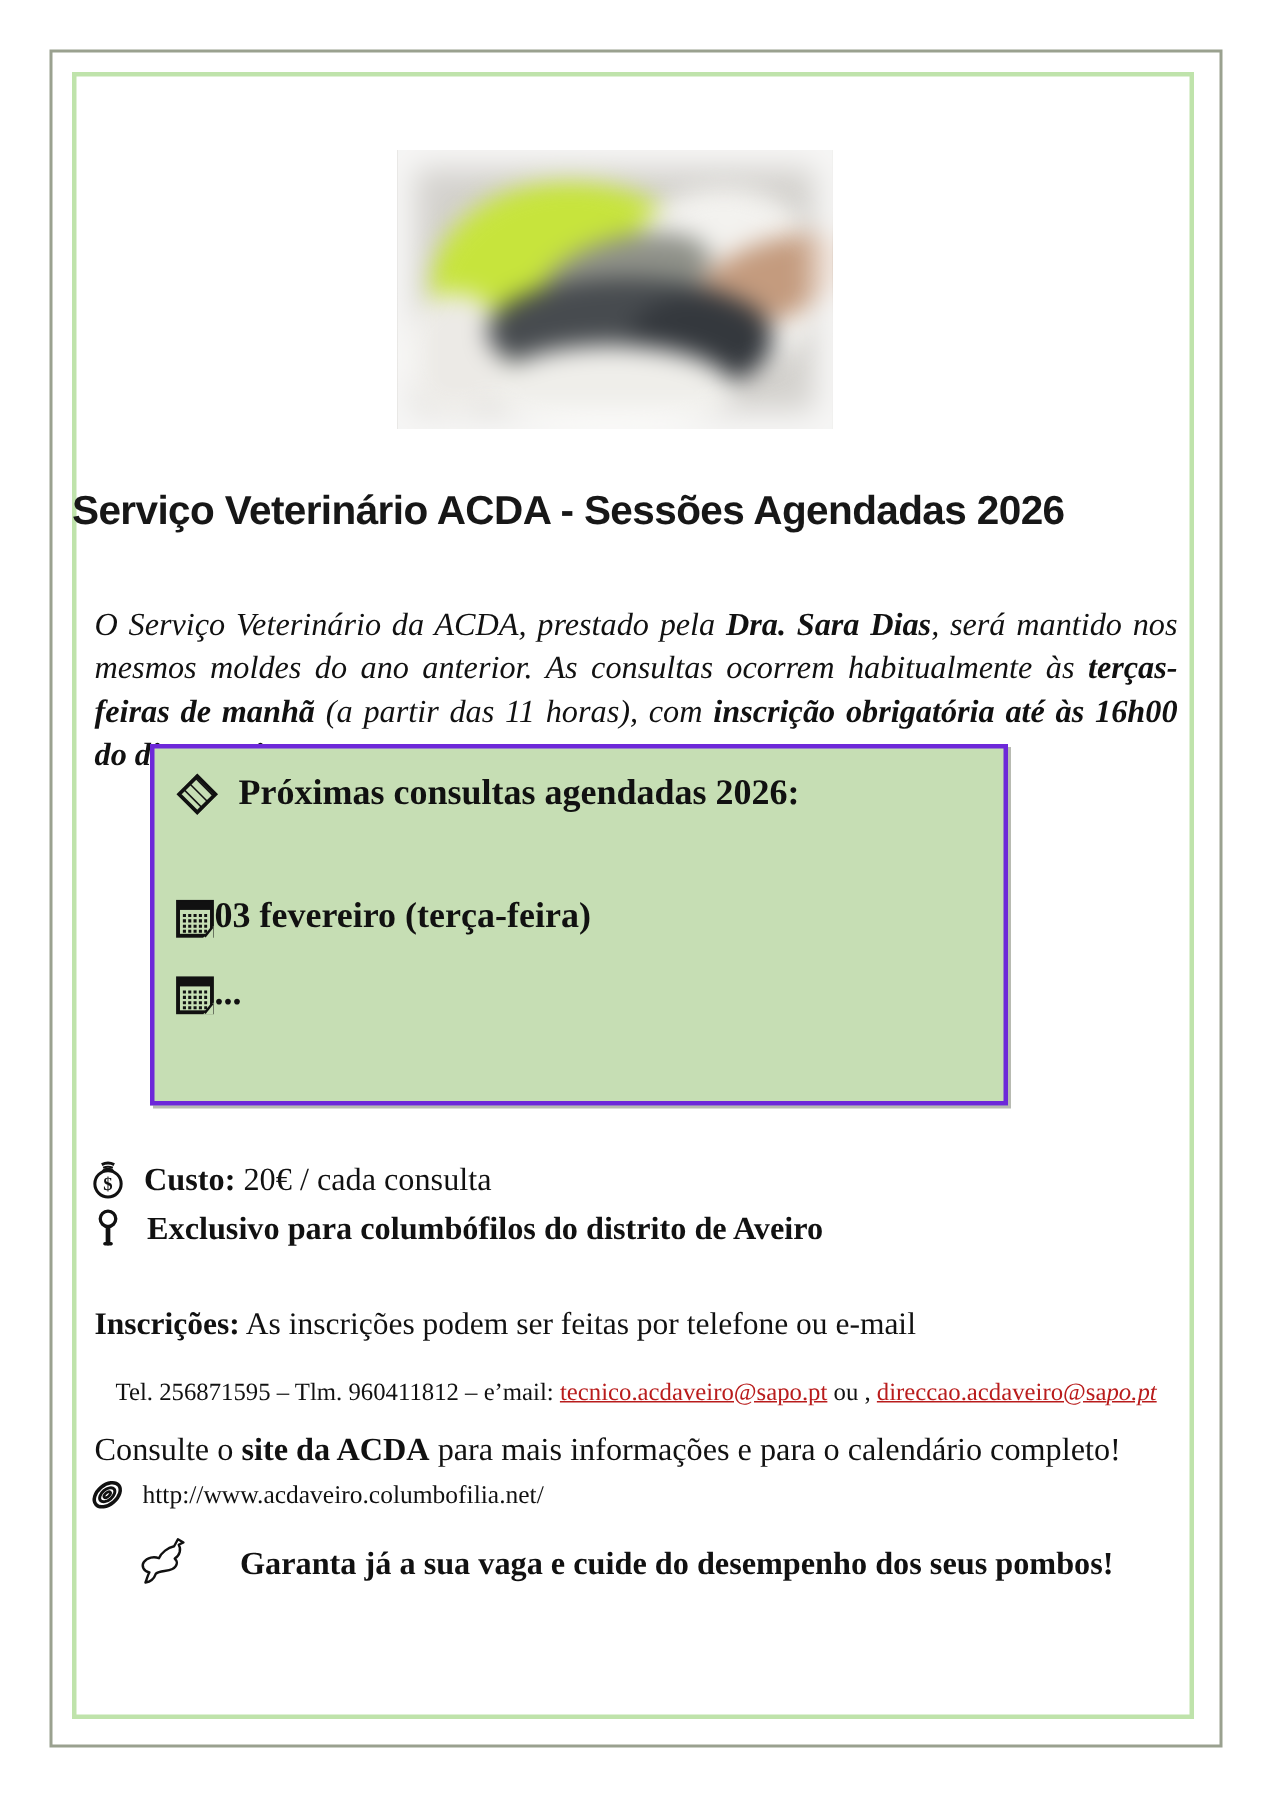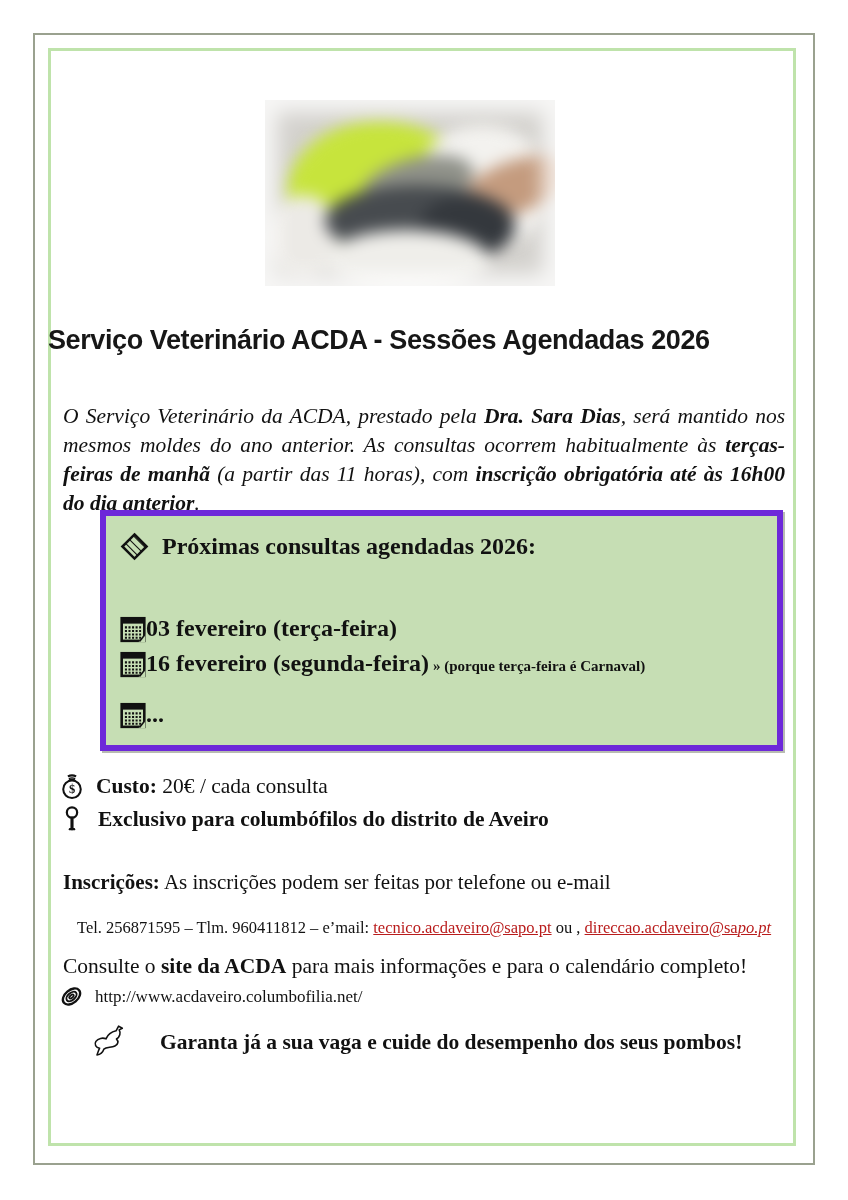--- a/index.html
+++ b/index.html
@@ -41,22 +41,22 @@
     font-family:"Liberation Sans", sans-serif; font-weight:700; font-size:27px;
     letter-spacing:-0.4px; line-height:34px; color:#171717;
   }
   
   .intro {
     position:absolute; left:63px; top:380px; width:722px;
     font-size:21.5px; line-height:29px; text-align:justify;font-style:italic;
   }
   
   .schedule-box {
-    position:absolute; left:100px; top:510px; width:683px; height:241px;
-    background:#c6deb4; border:6px solid #6d28d9;
+    position:absolute; left:100px; top:496px; width:572px; height:241px;
+    background:#c6deb4; border:3px solid #6d28d9;
     box-shadow:2px 2px 0 rgba(125,132,115,0.55); box-sizing:border-box;
   }
   .schedule-heading {
     display:flex; align-items:center; gap:13px; margin:16px 0 0 14px;
     font-size:24px; font-weight:bold;
   }
   .schedule-items { margin:50px 0 0 14px; }
   .schedule-item { display:flex; align-items:center; height:35px; }
   .schedule-item.gap { margin-top:16px; }
   .item-label { font-size:24px; font-weight:bold; white-space:nowrap; }
@@ -132,36 +132,20 @@
               <path d="M4.5 14.8 H19.5"></path>
               <path d="M4.5 18.1 H19.5"></path>
               <path d="M4.5 21.2 H19.5"></path>
           </g>
           <path d="M23.4 18 L17 25.4 L23.4 25.4 Z" fill="#c6deb4"></path>
           <path d="M22.8 18.6 L18 24.6" stroke="#111" stroke-width="1.5"></path>
         </svg>
         <span class="item-label">03 fevereiro (terça-feira)</span>
         <span class="item-note"></span>
       </div>
-      <div class="schedule-item">
-        <svg class="icon" viewBox="0 0 24 26" width="26" height="28">
-          <rect x="1.5" y="3" width="21" height="21" fill="none" stroke="#111" stroke-width="2.4"></rect>
-          <rect x="1.5" y="3" width="21" height="5" fill="#111"></rect>
-          <g stroke="#111" stroke-width="1.9" stroke-dasharray="1.9 1.4">
-            <path d="M4.5 11.5 H19.5"></path>
-              <path d="M4.5 14.8 H19.5"></path>
-              <path d="M4.5 18.1 H19.5"></path>
-              <path d="M4.5 21.2 H19.5"></path>
-          </g>
-          <path d="M23.4 18 L17 25.4 L23.4 25.4 Z" fill="#c6deb4"></path>
-          <path d="M22.8 18.6 L18 24.6" stroke="#111" stroke-width="1.5"></path>
-        </svg>
-        <span class="item-label">16 fevereiro (segunda-feira)</span>
-        <span class="item-note">» (porque terça-feira é Carnaval)</span>
-      </div>
       <div class="schedule-item gap">
         <svg class="icon" viewBox="0 0 24 26" width="26" height="28">
           <rect x="1.5" y="3" width="21" height="21" fill="none" stroke="#111" stroke-width="2.4"></rect>
           <rect x="1.5" y="3" width="21" height="5" fill="#111"></rect>
           <g stroke="#111" stroke-width="1.9" stroke-dasharray="1.9 1.4">
             <path d="M4.5 11.5 H19.5"></path>
               <path d="M4.5 14.8 H19.5"></path>
               <path d="M4.5 18.1 H19.5"></path>
               <path d="M4.5 21.2 H19.5"></path>
           </g>

